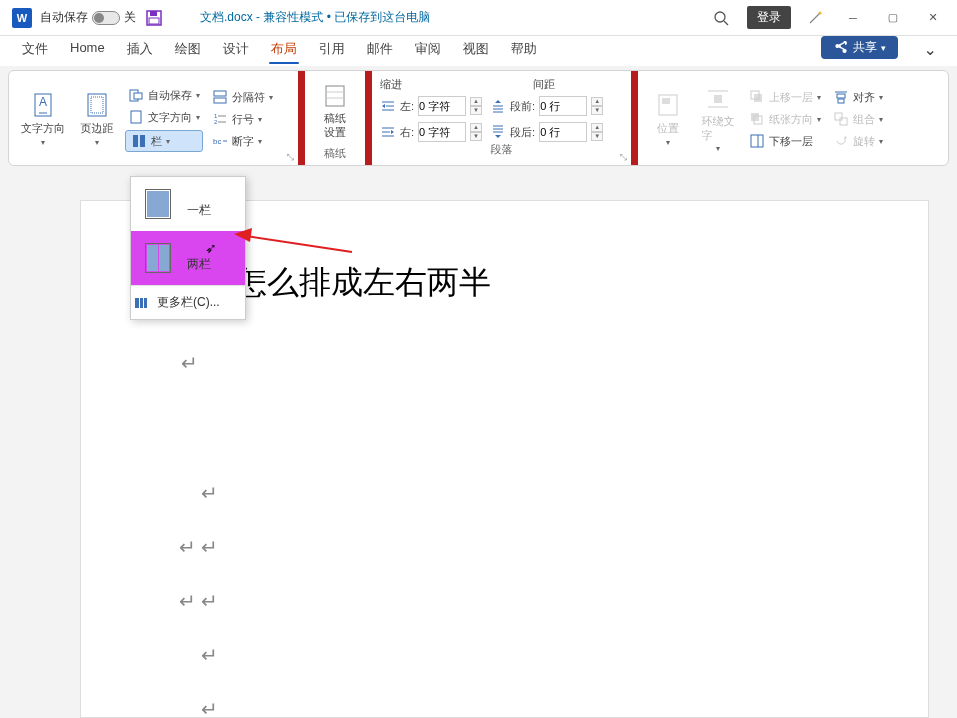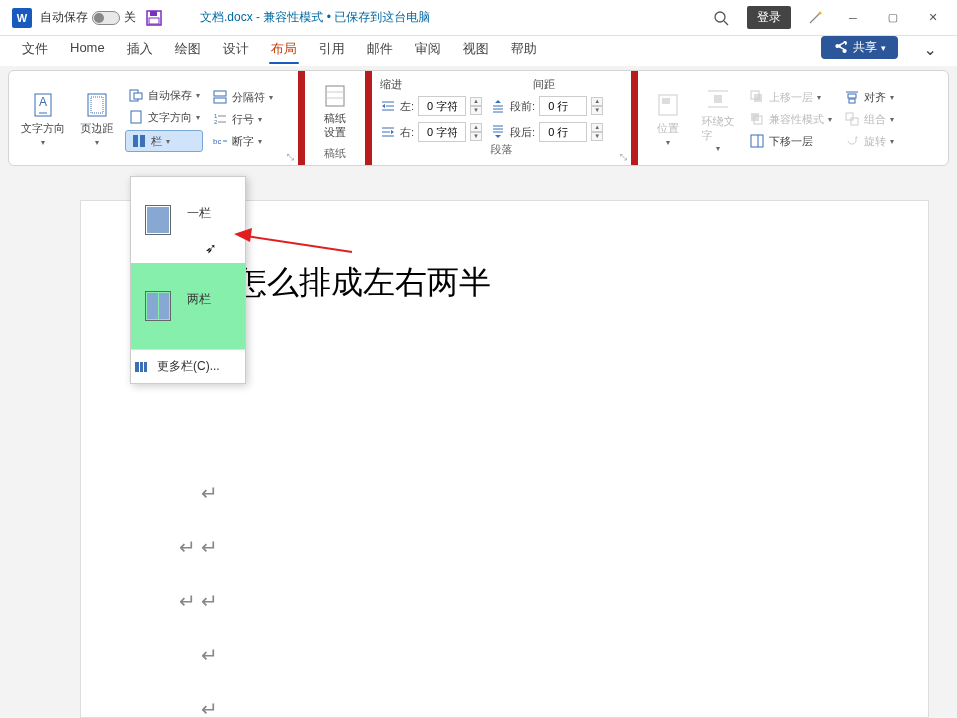--- a/index.html
+++ b/index.html
@@ -32,29 +32,29 @@
 .group:last-child { border-right:none; }
 .grow { display:flex; gap:6px; flex:1; }
 .gtitle { font-size:11px; color:#666; text-align:center; padding-bottom:2px; }
 .bigbtn { display:flex; flex-direction:column; align-items:center; justify-content:center; font-size:11px; color:#444; padding:2px 4px; gap:2px; min-width:44px; }
 .bigbtn .arr { font-size:8px; color:#666; }
 .smrow { display:flex; flex-direction:column; gap:4px; justify-content:center; }
 .smbtn { font-size:11px; color:#444; display:flex; align-items:center; gap:4px; white-space:nowrap; padding:1px 3px; }
 .smbtn .arr { font-size:8px; color:#666; }
 .smbtn.disabled, .bigbtn.disabled { color:#bbb; }
 .spin { display:flex; align-items:center; gap:4px; font-size:11px; color:#444; }
-.spin input { width:48px; height:20px; font-size:11px; border:1px solid #ccc; padding:0 8px; }
+.spin input { width:48px; height:20px; font-size:11px; border:1px solid #ccc; padding:0 0; }
 .spinctl { display:flex; flex-direction:column; }
 .spinctl span { width:12px; height:9px; border:1px solid #ccc; background:#f7f7f7; font-size:6px; line-height:7px; text-align:center; color:#666; }
 .launcher { position:absolute; right:4px; bottom:2px; font-size:9px; color:#888; }
 
 
 .dropdown { position:absolute; left:130px; top:176px; width:116px; background:#fff; border:1px solid #ccc; box-shadow:2px 2px 8px rgba(0,0,0,.2); z-index:50; }
-.dditem { display:flex; align-items:flex-start; gap:16px; padding:28px 14px; font-size:12px; color:#333; }
-.dditem.hov { background:#86efac; }
+.dditem { display:flex; align-items:flex-end; gap:16px; padding:12px 14px; font-size:12px; color:#333; }
+.dditem.hov { background:#d946ef; }
 .ddic { width:26px; height:30px; border:1px solid #666; display:flex; gap:1px; padding:1px; }
 .ddic div { background:#88a8d4; flex:1; }
 .more { border-top:1px solid #e0e0e0; padding:8px 2px; font-size:12px; color:#333; display:flex; align-items:center; gap:8px; }
 
 
 .docarea { position:absolute; left:80px; top:200px; right:28px; bottom:0; background:#fff; border:1px solid #ddd; padding:60px 24px 0 130px; }
 .doctext { font-size:32px; font-family:"SimSun",serif; color:#000; }
 .pm-col { display:flex; flex-direction:column; gap:30px; margin-top:40px; }
 .pm { font-size:20px; color:#888; font-family:"Segoe UI"; }
 .pm.dbl { position:relative; }
@@ -310,21 +310,21 @@
               <rect x="2" y="2" width="8" height="8" fill="none" stroke="#ccc"></rect>
             </svg>
             <span>上移一层</span>
             <span class="arr">▾</span>
           </div>
         <div class="smbtn disabled">
             <svg class="icn" viewBox="0 0 16 16">
               <rect x="2" y="2" width="8" height="8" fill="#ddd"></rect>
               <rect x="5" y="5" width="8" height="8" fill="none" stroke="#ccc"></rect>
             </svg>
-            <span>兼容性模式</span>
+            <span>纸张方向</span>
             <span class="arr">▾</span>
           </div>
         <div class="smbtn">
             <svg class="icn" viewBox="0 0 16 16">
               <rect x="2" y="2" width="12" height="12" fill="none" stroke="#3b6fb6"></rect>
               <line x1="9" y1="2" x2="9" y2="14" stroke="#3b6fb6"></line>
             </svg>
             <span>下移一层</span>
           </div>
       </div>

